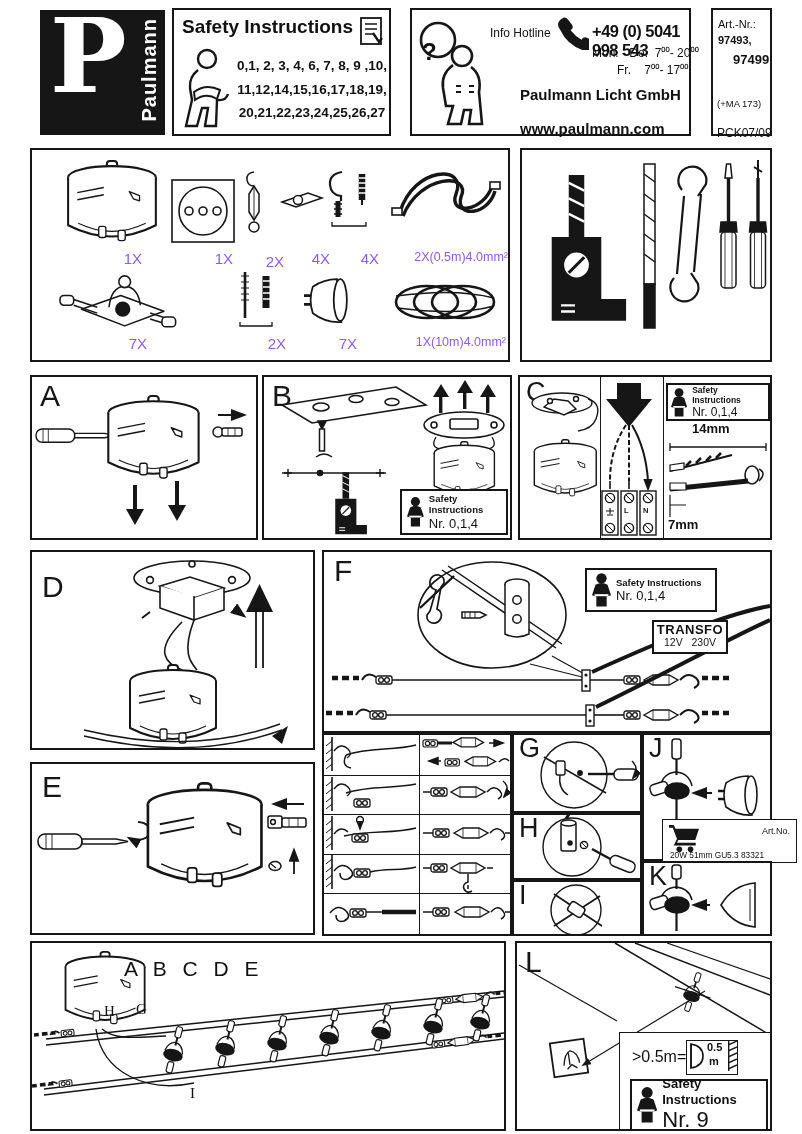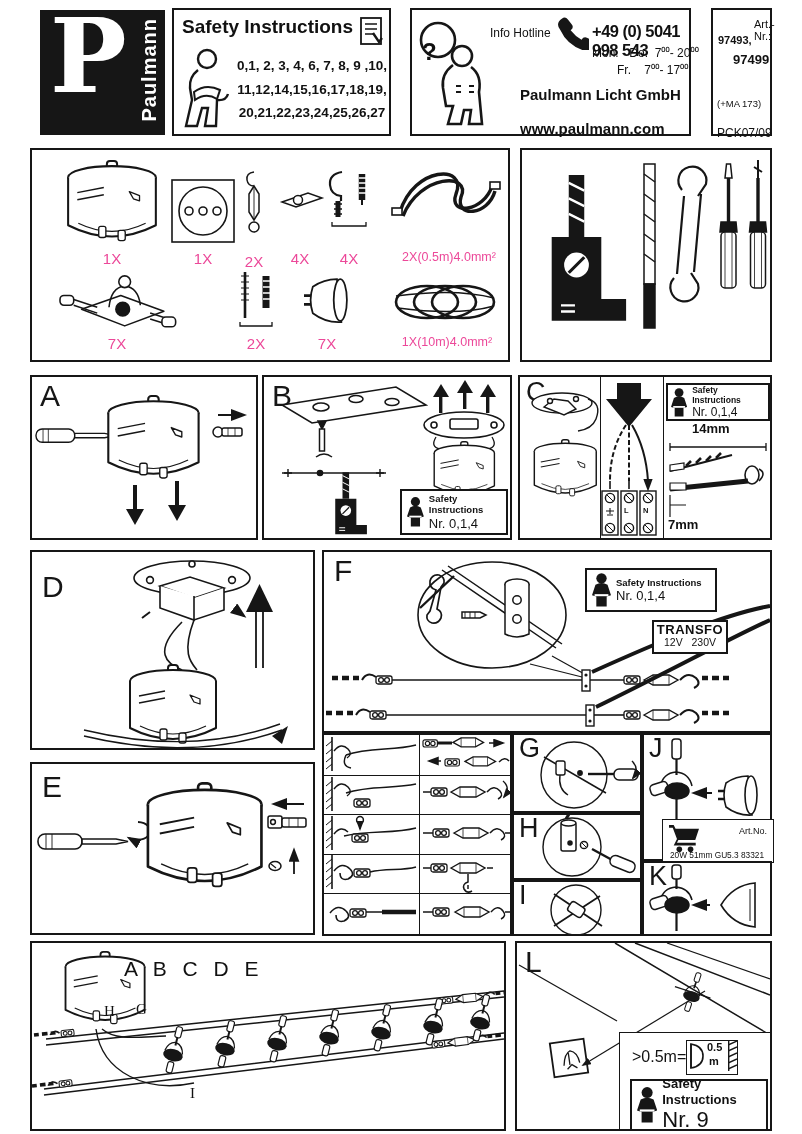--- a/index.html
+++ b/index.html
@@ -1,21 +1,21 @@
 <!DOCTYPE html>
 <html><head>
 <meta charset="utf-8">
 <style>
   html,body{margin:0;padding:0;}
   body{width:802px;height:1134px;position:relative;background:#fff;
        font-family:"Liberation Sans",sans-serif;color:#111;overflow:hidden;}
   .box{position:absolute;border:2px solid #161616;background:#fff;box-sizing:border-box;}
   .abs{position:absolute;}
   .plabel{position:absolute;font-size:30px;font-weight:400;color:#161616;line-height:1;}
-  .cap{position:absolute;font-size:15px;text-align:center;color:#ec4899;}
+  .cap{position:absolute;font-size:15px;text-align:right;color:#8b5cf6;}
   .badge{position:absolute;border:2px solid #161616;background:#fff;display:flex;align-items:center;
          gap:5px;padding:2px 5px;box-sizing:border-box;}
   .badge .bt{font-size:9.5px;font-weight:700;display:block;line-height:1.2;}
   .badge .bn{font-size:13px;display:block;line-height:1.2;}
   .badge.big .bt{font-size:13px;}
   .badge.big .bn{font-size:22px;}
   svg{display:block;}
   .pre{white-space:pre;}
 </style>
 </head>
@@ -154,21 +154,21 @@
     <path d="M8,20 q-8,-10 2,-17 q5,-4 9,1 l6,8 q3,4 -2,8 q7,9 16,14 q3,-5 8,-3 l9,4 q6,2 3,8 q-4,11 -16,7 Q18,42 8,20 z" fill="#161616"></path>
   </svg>
   <span class="abs" style="left:180px;top:12px;font-size:16.5px;font-weight:700;letter-spacing:-0.5px;">+49 (0) 5041 998 543</span>
   <span class="abs pre" style="left:180px;top:34px;font-size:12px;">Mon. - Do.  7⁰⁰- 20⁰⁰</span>
   <span class="abs pre" style="left:205px;top:51px;font-size:12px;">Fr.    7⁰⁰- 17⁰⁰</span>
   <span class="abs" style="left:108px;top:76px;font-size:15px;font-weight:700;">Paulmann Licht GmbH</span>
   <span class="abs" style="left:108px;top:110px;font-size:15px;font-weight:700;">www.paulmann.com</span>
 </div>
 
 <div class="box" style="left:711px;top:8px;width:61px;height:128px;">
-  <span class="abs" style="left:5px;top:8px;font-size:11px;margin-left:36px;">Art.-Nr.:</span>
+  <span class="abs" style="left:5px;top:8px;font-size:11px;">Art.-Nr.:</span>
   <span class="abs" style="left:5px;top:24px;font-size:11px;font-weight:700;">97493,</span>
   <span class="abs" style="left:20px;top:42px;font-size:13px;font-weight:700;">97499</span>
   <span class="abs" style="left:4px;top:88px;font-size:9.5px;">(+MA 173)</span>
   <span class="abs" style="left:4px;top:116px;font-size:12px;">PCK07/09</span>
 </div>
 
 <div class="box" style="left:30px;top:148px;width:480px;height:214px;">
   <svg class="abs" style="left:0;top:0;" width="476" height="210" viewBox="0 0 476 210">
     <use href="#canopy" transform="translate(30,10) scale(1.02)"></use>
     <g stroke="#161616" fill="#fff" stroke-width="1.6">
@@ -651,21 +651,21 @@
       <path d="M32.5,24 V40" stroke-width="2.2"></path>
       <path d="M16,52 q3,-14 16,-15 q13,1 16,14" fill="none"></path>
       <rect x="6" y="48" width="18" height="11" rx="4" transform="rotate(-18 15 53)"></rect>
       <ellipse cx="33" cy="56" rx="12" ry="8" fill="#161616"></ellipse>
       <path d="M32.5,64 V96" stroke-width="2.2"></path>
       <rect x="28" y="96" width="9" height="22" rx="3"></rect>
     </g>
     <line x1="68" y1="58" x2="50" y2="58" stroke="#161616" stroke-width="2" marker-end="url(#ah)"></line>
     <use href="#bulb" transform="translate(74,40)"></use>
   </svg>
-  <div class="abs" style="left:18px;top:84px;width:110px;height:42px;border:1.6px solid #161616;background:#fff;">
+  <div class="abs" style="left:18px;top:84px;width:110px;height:42px;border:1.6px solid #161616;background:#fff;padding-left:23px;">
     <svg class="abs" style="left:6px;top:3px;" width="30" height="32" viewBox="0 0 32 34">
         <use href="#cart"></use>
       </svg>
     <span class="abs" style="right:6px;top:6px;font-size:9px;">Art.No.</span>
     <span class="abs" style="left:2px;bottom:2px;width:104px;text-align:center;font-size:8.3px;">20W 51mm GU5.3 83321</span>
   </div>
 </div>
 
 <div class="box" style="left:642px;top:861px;width:130px;height:75px;">
   <span class="plabel" style="left:5px;top:0;font-size:27px;">K</span>

